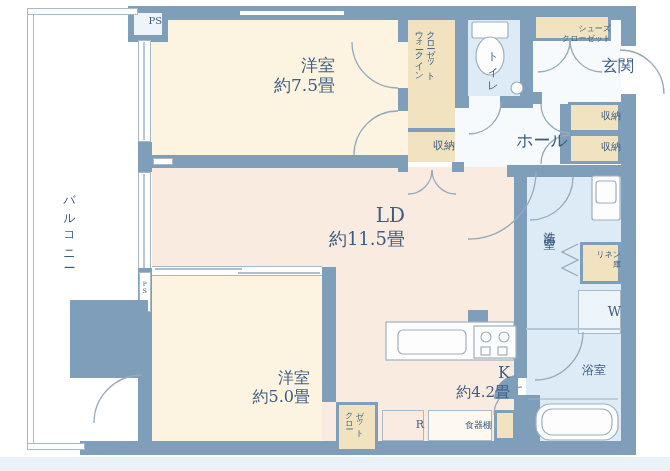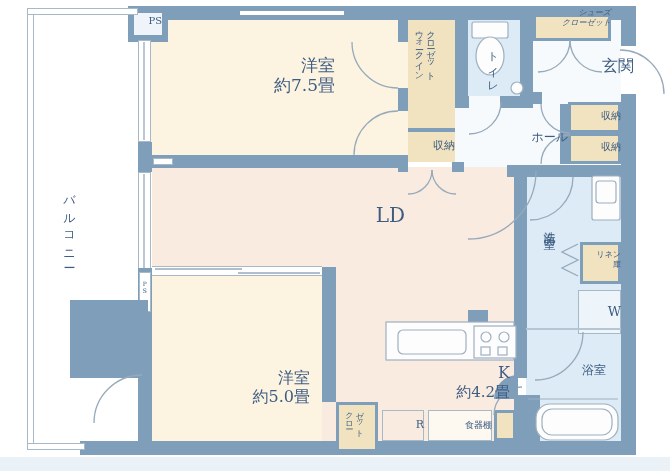--- a/index.html
+++ b/index.html
@@ -164,32 +164,33 @@
   </div>
 
   <div class="vcols z4" style="left:414px;top:24px;font-size:9px;gap:2px;">
     <span>ウォークイン</span>
     <span>クローゼット</span>
   </div>
   <div class="lbl z4" style="left:408px;top:139px;width:47px;font-size:11px;">収納</div>
 
   <div class="lbl vert z4" style="left:486px;top:44px;font-size:11px;letter-spacing:2px;">トイレ</div>
 
-  <div class="lbl z4" style="left:533px;top:8px;width:78px;font-size:8px;line-height:1.3;font-style:italic;">
+  <div class="lbl z4" style="left:533px;top:24px;width:78px;font-size:8px;line-height:1.3;">
     <span>シューズ</span><br>
     <span>クローゼット</span>
   </div>
 
   <div class="lbl z4" style="left:572px;top:56px;width:62px;font-size:16px;">玄関</div>
-  <div class="lbl z4" style="left:508px;top:130px;width:60px;font-size:12px;">ホール</div>
+  <div class="lbl z4" style="left:508px;top:130px;width:60px;font-size:17px;">ホール</div>
   <div class="lbl z4" style="left:568px;top:110px;width:53px;font-size:10px;">収納</div>
   <div class="lbl z4" style="left:568px;top:141px;width:53px;font-size:10px;">収納</div>
 
   <div class="lbl z4" style="left:265px;top:204px;width:140px;font-size:20px;line-height:1.15;">
     <span>LD</span><br>
+    <span style="font-size:18px;">約11.5畳</span>
   </div>
 
   <div class="lbl vert z4" style="left:542px;top:222px;font-size:12px;letter-spacing:3px;">洗面室</div>
   <div class="lbl z4" style="left:580px;top:250px;width:41px;font-size:8px;line-height:1.3;">
     <span>リネン</span><br>
     <span>庫</span>
   </div>
   <div class="lbl z4" style="left:578px;top:304px;width:43px;font-size:13px;">W</div>
   <div class="lbl z4" style="left:540px;top:363px;width:66px;font-size:12px;">浴室</div>
 

